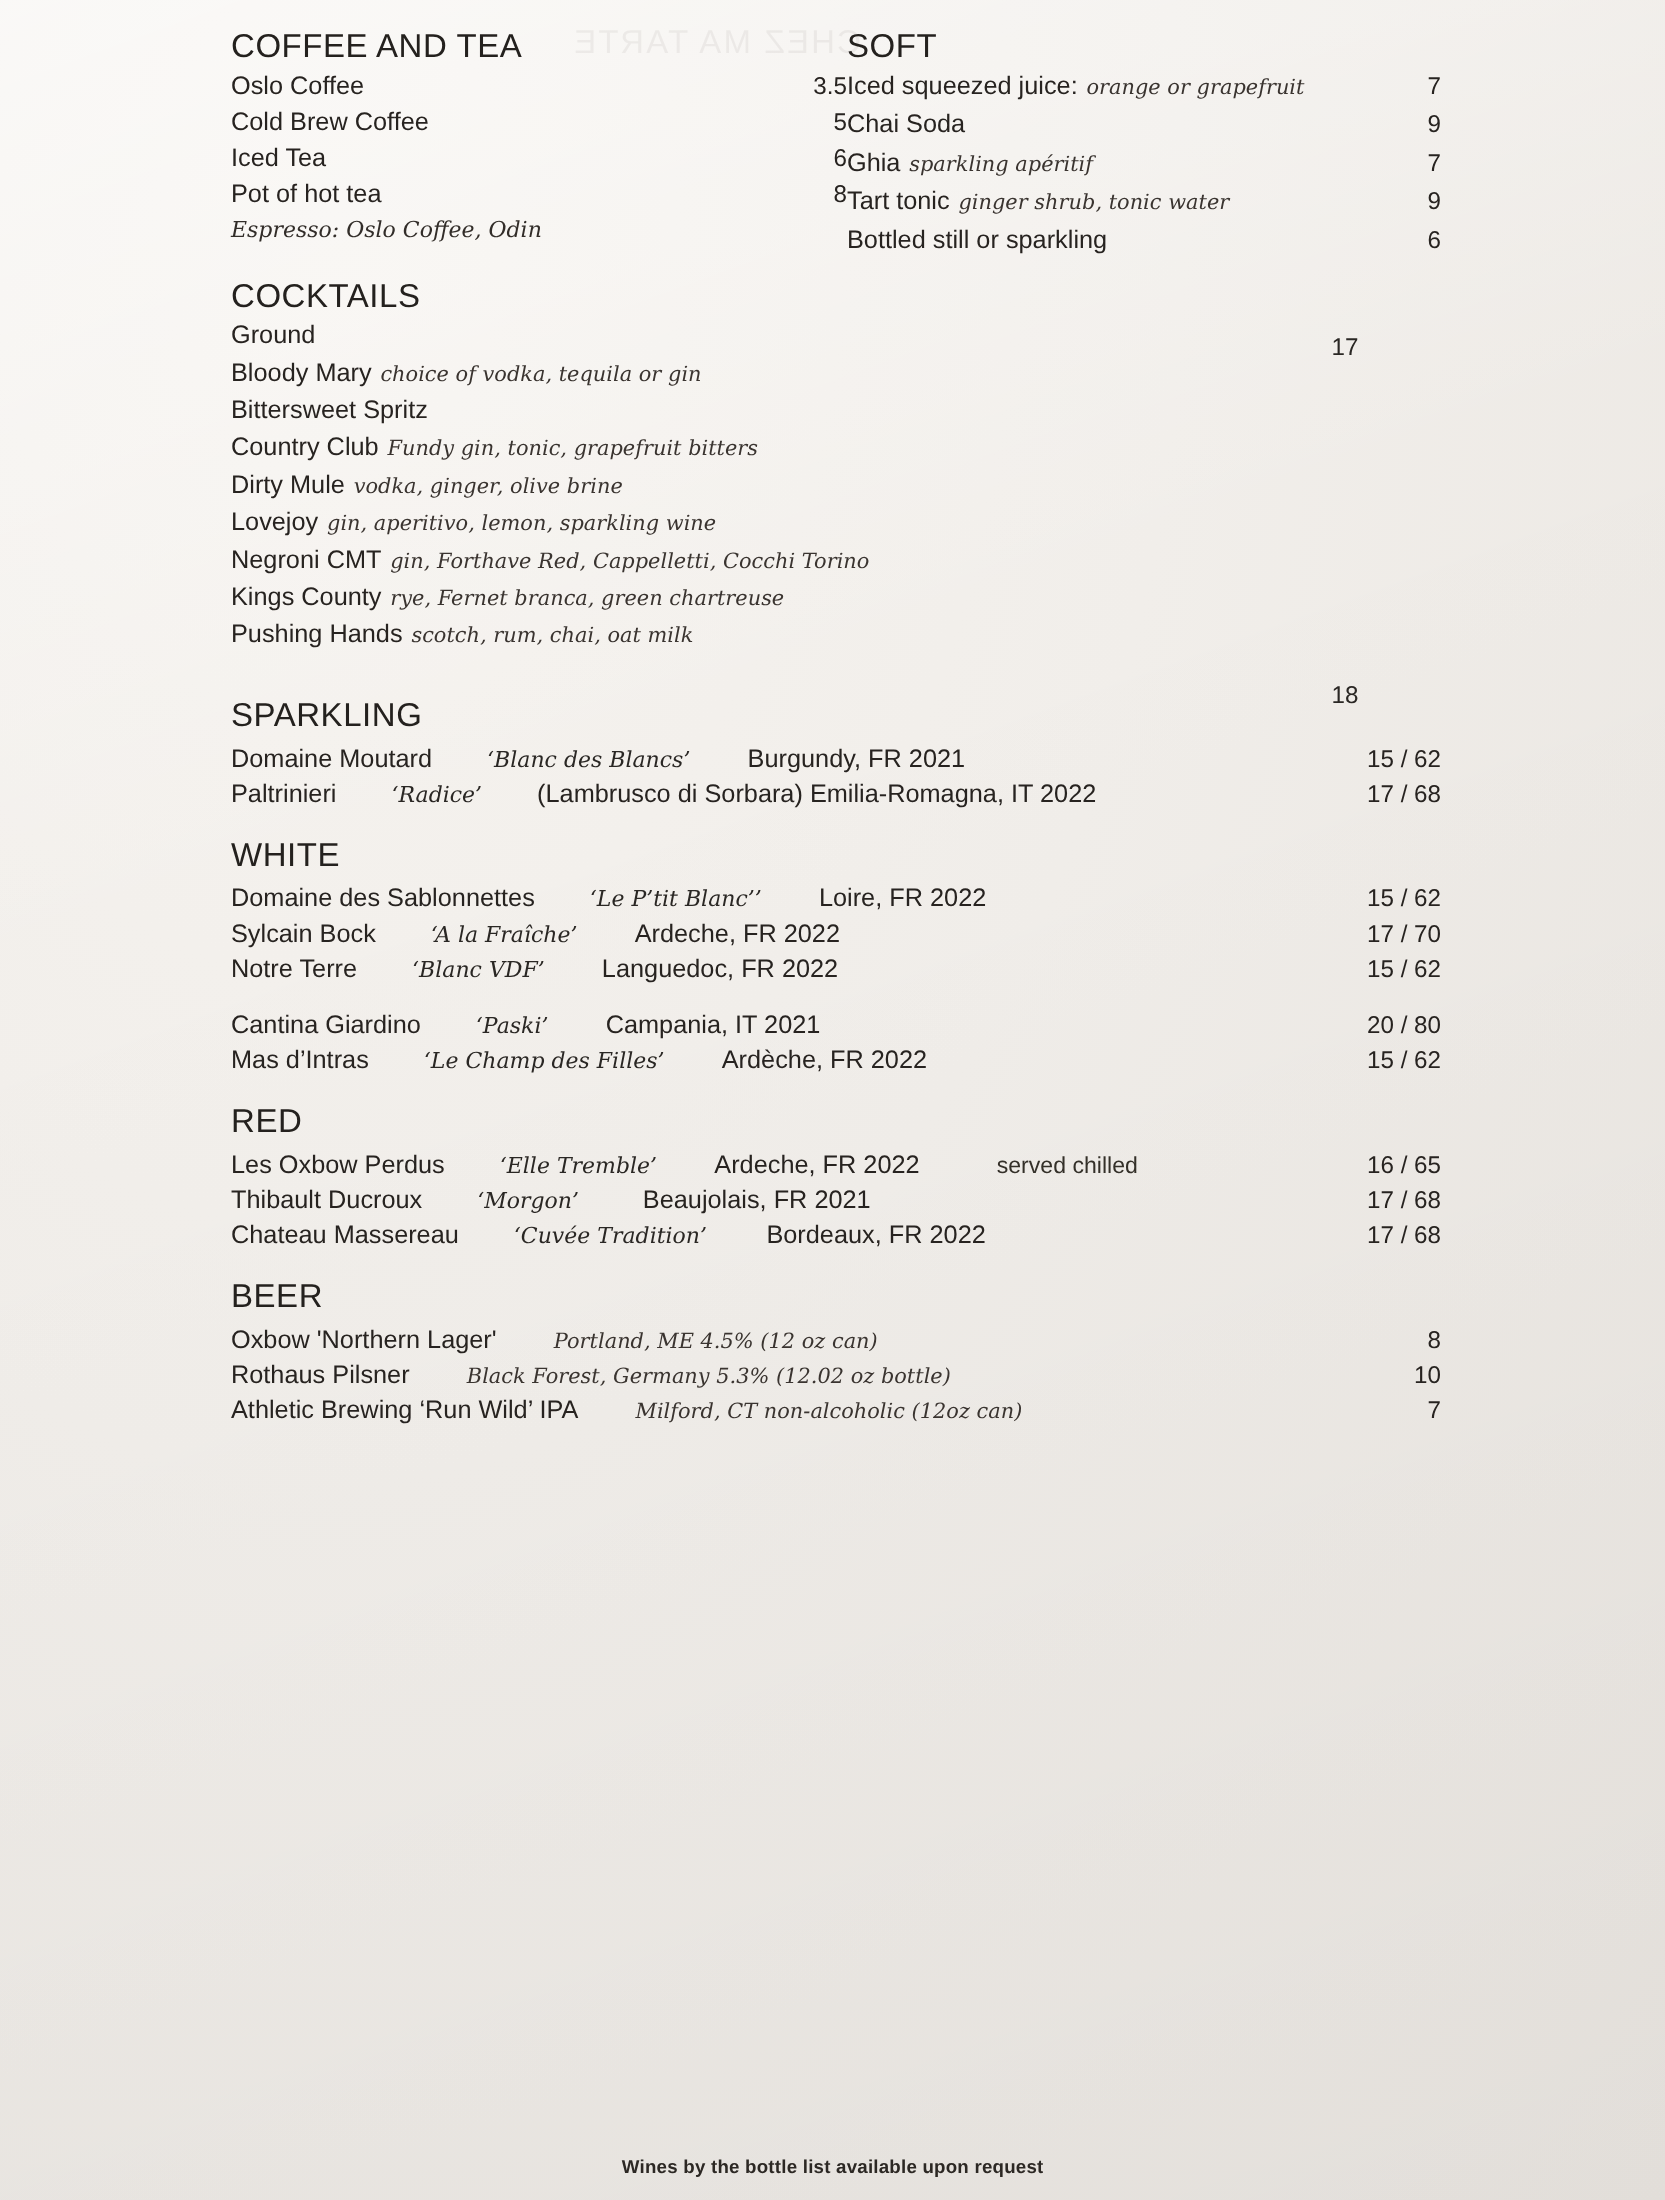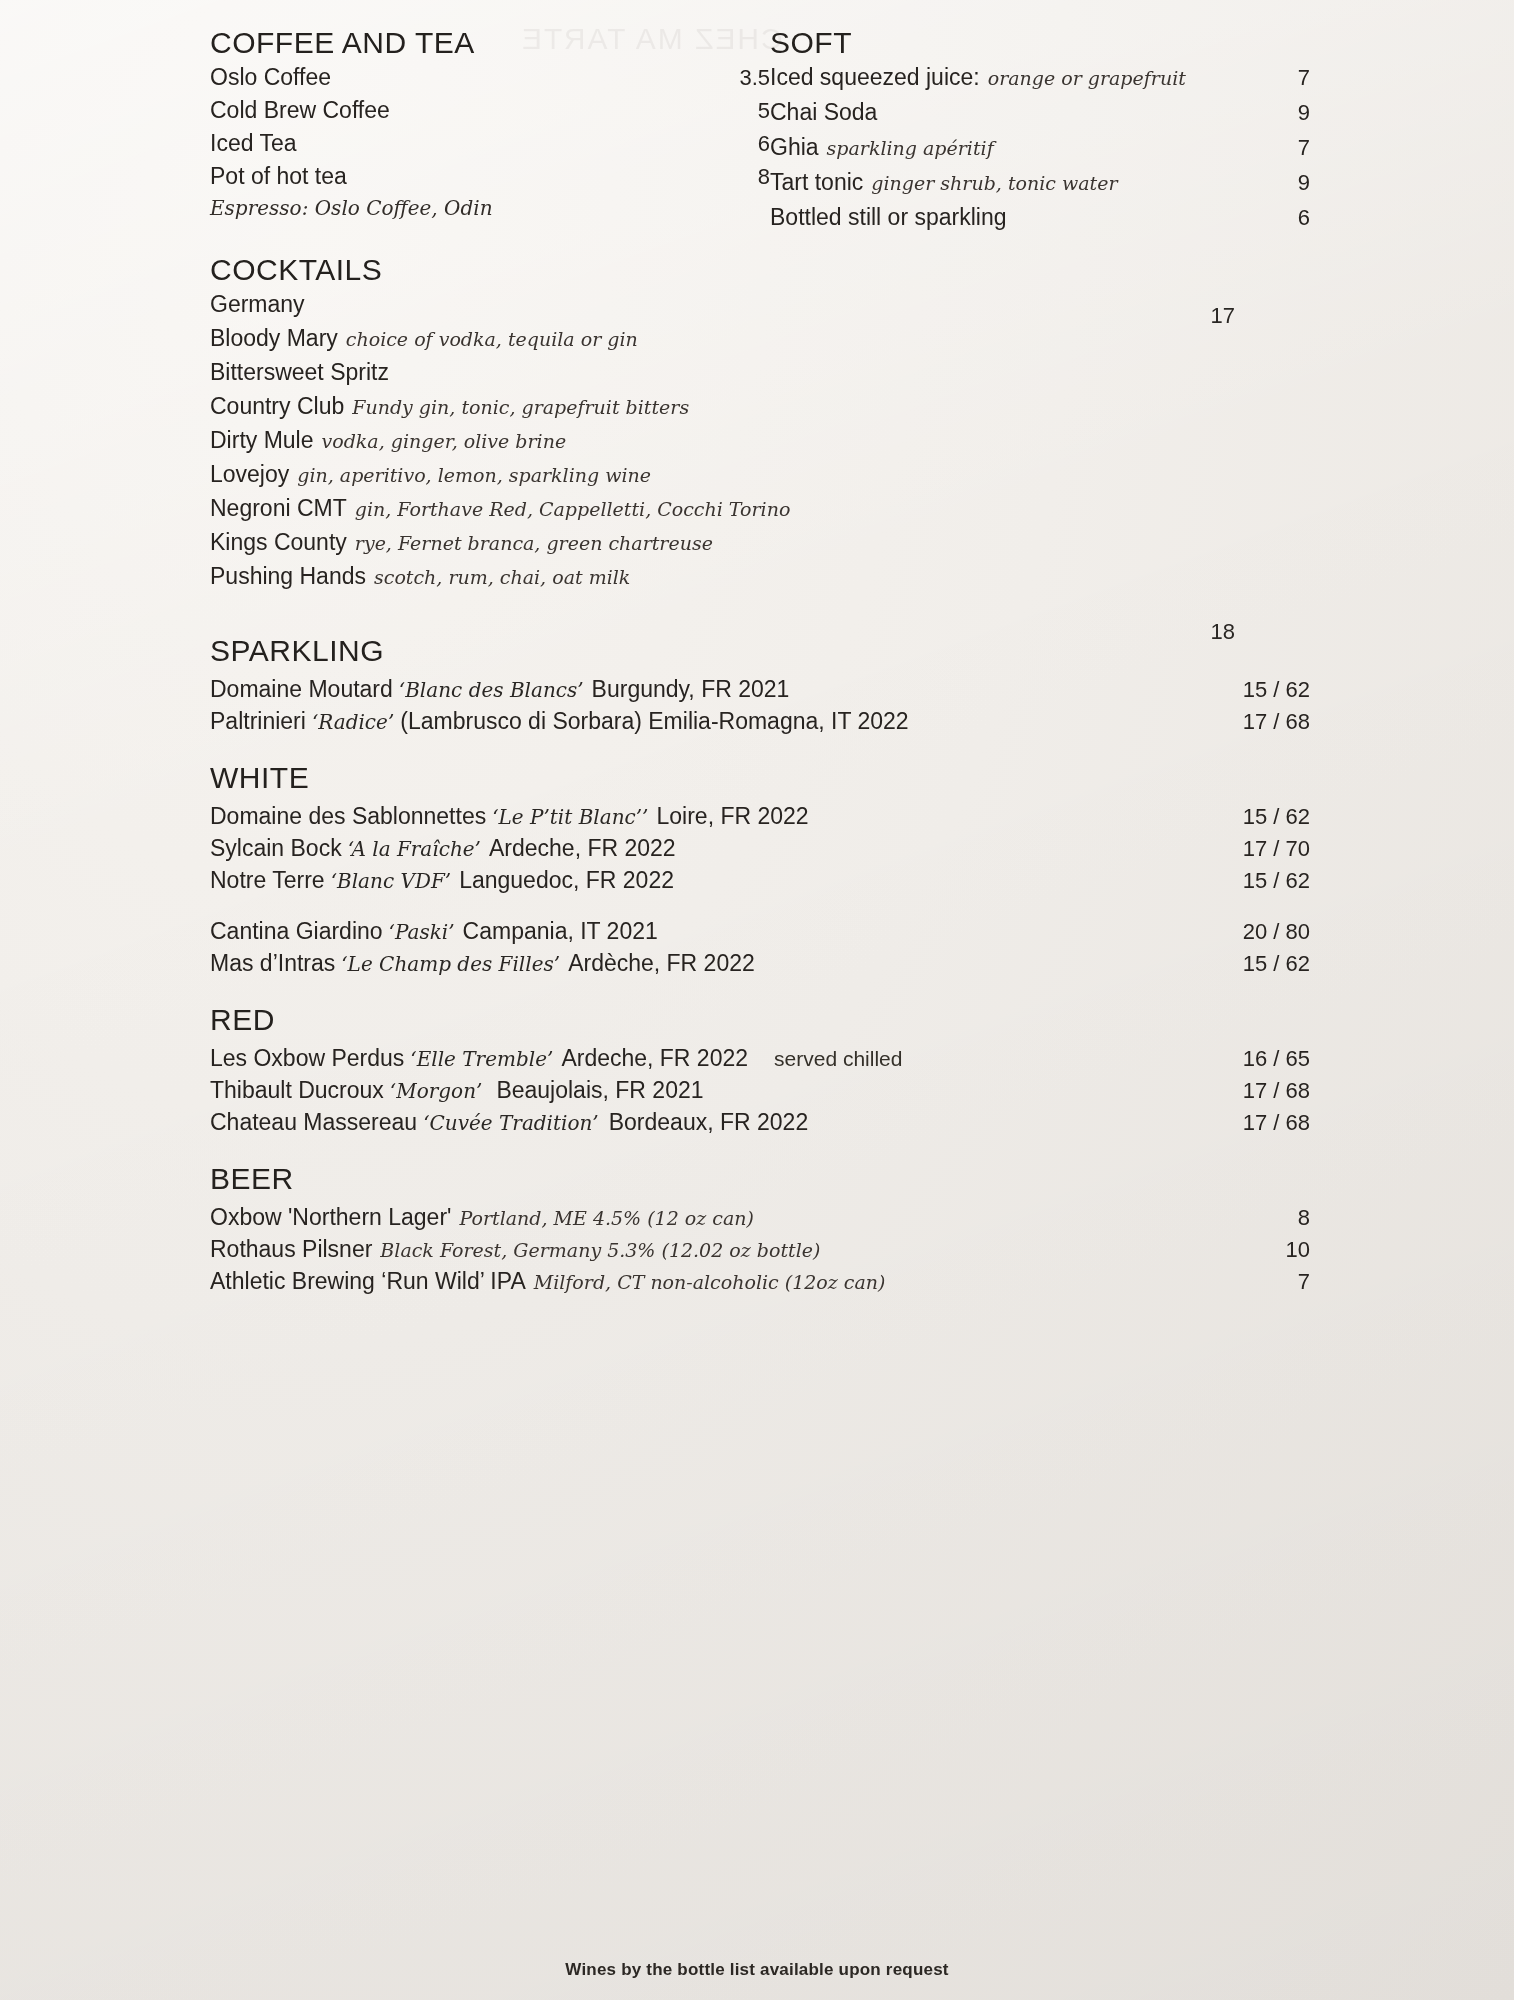--- a/index.html
+++ b/index.html
@@ -104,21 +104,21 @@
   .cocktails-wrap { position: relative; width: 1100px; }
   .cocktail-price {
     position: absolute;
     right: 75px;
     font-size: 22px;
   }
 
   
   .wine-sec { margin-top: 28px; }
   .wine-sec .sec-title { margin-bottom: 10px; }
-  .wine-sec .row { margin-bottom: 9px; }
+  .wine-sec .row { margin-bottom: 9px; gap: 44px; }
   .wine-sec .price { min-width: 96px; text-align: right; padding-left: 10px; }
   .sub {
     font-size: 21px;
     margin-left: 26px;
     color: #343029;
   }
 
   .beer .desc { font-size: 19px; }
   .beer .price { min-width: 80px; text-align: right; }
 
@@ -209,21 +209,21 @@
       </div>
     </div>
 
     <div class="cocktails cocktails-wrap">
       <h2 class="sec-title">COCKTAILS</h2>
 
       <div class="cocktail-price" style="top:50px;">17</div>
       <div class="cocktail-price" style="top:366px;">18</div>
 
       <div class="row">
-        <span class="name">Germany</span>
+        <span class="name">Ground</span>
       </div>
       <div class="row">
         <span class="name">Bloody Mary</span>
         <span class="desc">choice of vodka, tequila or gin</span>
       </div>
       <div class="row">
         <span class="name">Bittersweet Spritz</span>
       </div>
       <div class="row">
         <span class="name">Country Club</span>

